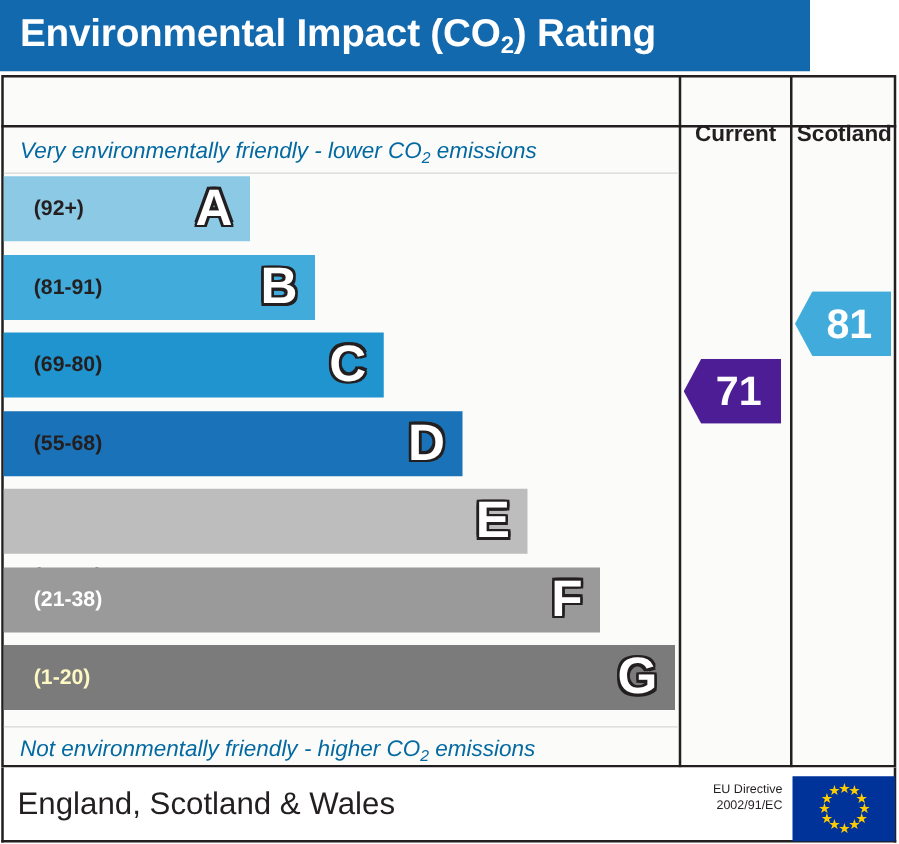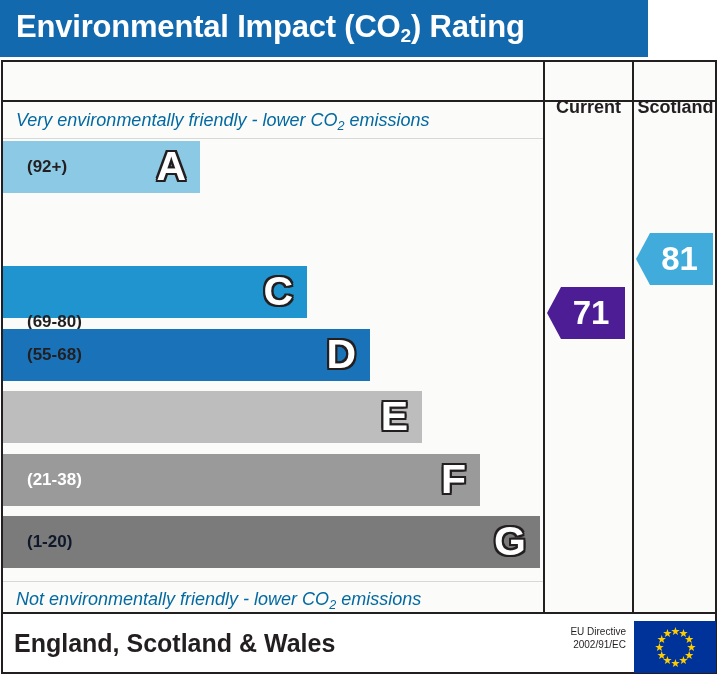--- a/index.html
+++ b/index.html
@@ -184,21 +184,21 @@
     width: 716px; height: 60px;
     border: 2px solid #231f20;
     border-top: none;
     box-sizing: border-box;
     background: #ffffff;
   }
   .footer-region {
     position: absolute;
     left: 14px; top: 629px;
     font-size: 25px;
-    font-weight: bold;
+    font-weight: normal;
     color: #231f20;
     white-space: nowrap;
   }
   .eu-directive {
     position: absolute;
     left: 521px; top: 626px;
     width: 105px;
     font-size: 10px;
     color: #231f20;
     text-align: right;
@@ -233,45 +233,49 @@
   <div class="vdiv c1"></div>
   <div class="vdiv c2"></div>
 
   <div class="col-head current">Current</div>
   <div class="col-head potential">Scotland</div>
 
   <div class="caption top"><span>Very environmentally friendly - lower CO</span><sub>2</sub><span> emissions</span></div>
   <div class="cap-sep-top"></div>
 
   <div class="cap-sep-bot"></div>
-  <div class="caption bottom"><span>Not environmentally friendly - lower CO</span><sub>2</sub><span> emissions</span></div>
+  <div class="caption bottom"><span>Not environmentally friendly - higher CO</span><sub>2</sub><span> emissions</span></div>
 
   <div class="bars" id="bars-container">
       <div class="bar" style="top: 0px; width: 197px; height: 52px; background: rgb(140, 201, 228);">
         <span class="bar-range" style="color: rgb(35, 31, 32);">(92+)</span>
         <span class="bar-letter">A</span>
       </div>
+      <div class="bar" style="top: 62.5px; width: 249px; height: 52px; background: rgb(65, 172, 220);">
+        <span class="bar-range" style="color: rgb(35, 31, 32);">(81-91)</span>
+        <span class="bar-letter">B</span>
+      </div>
       <div class="bar" style="top: 125px; width: 304px; height: 52px; background: rgb(32, 148, 206);">
-        <span class="bar-range" style="color: rgb(35, 31, 32); margin-top: 30px;">(69-80)</span>
+        <span class="bar-range" style="color: rgb(35, 31, 32);">(69-80)</span>
         <span class="bar-letter">C</span>
       </div>
       <div class="bar" style="top: 187.5px; width: 367px; height: 52px; background: rgb(26, 115, 184);">
         <span class="bar-range" style="color: rgb(35, 31, 32);">(55-68)</span>
         <span class="bar-letter">D</span>
       </div>
       <div class="bar" style="top: 250px; width: 419px; height: 52px; background: rgb(189, 189, 189);">
         <span class="bar-range" style="color: rgb(35, 31, 32); margin-top: 44px;">(39-54)</span>
         <span class="bar-letter">E</span>
       </div>
       <div class="bar" style="top: 312.5px; width: 477px; height: 52px; background: rgb(154, 154, 154);">
         <span class="bar-range" style="color: rgb(255, 255, 255);">(21-38)</span>
         <span class="bar-letter">F</span>
       </div>
       <div class="bar" style="top: 375px; width: 537px; height: 52px; background: rgb(123, 123, 123);">
-        <span class="bar-range" style="color: #0f172a;">(1-20)</span>
+        <span class="bar-range" style="color: #fef9c3;">(1-20)</span>
         <span class="bar-letter">G</span>
       </div>
     </div>
 
   <div id="markers-container">
       <div class="marker current" style="top: 287px; background: #4c1d95;">71</div>
       <div class="marker potential" style="top: 233px; background: rgb(65, 172, 220);">81</div>
     </div>
 
   <div class="footer"></div>

